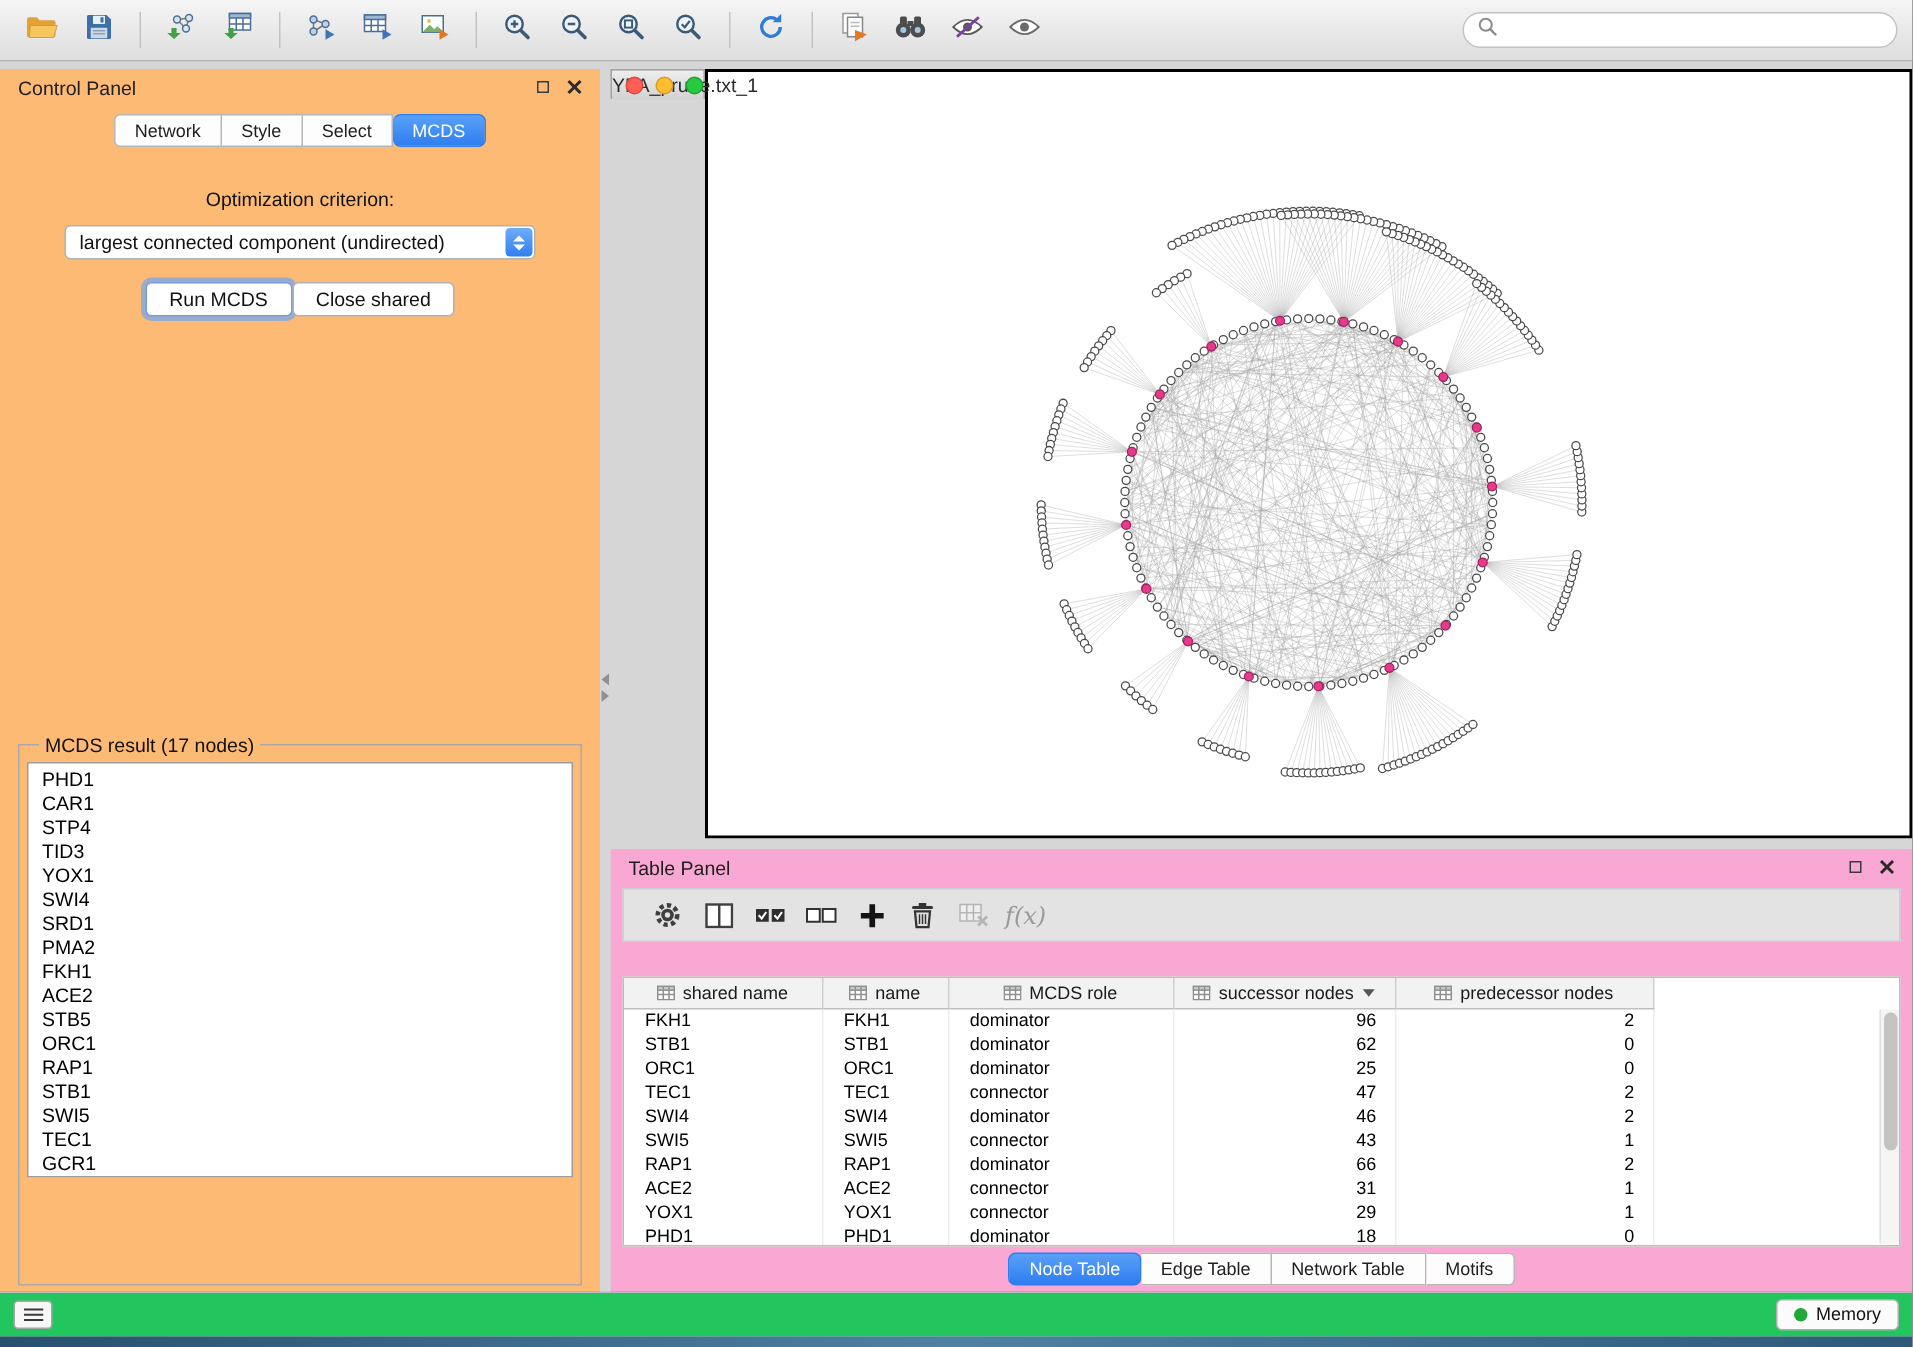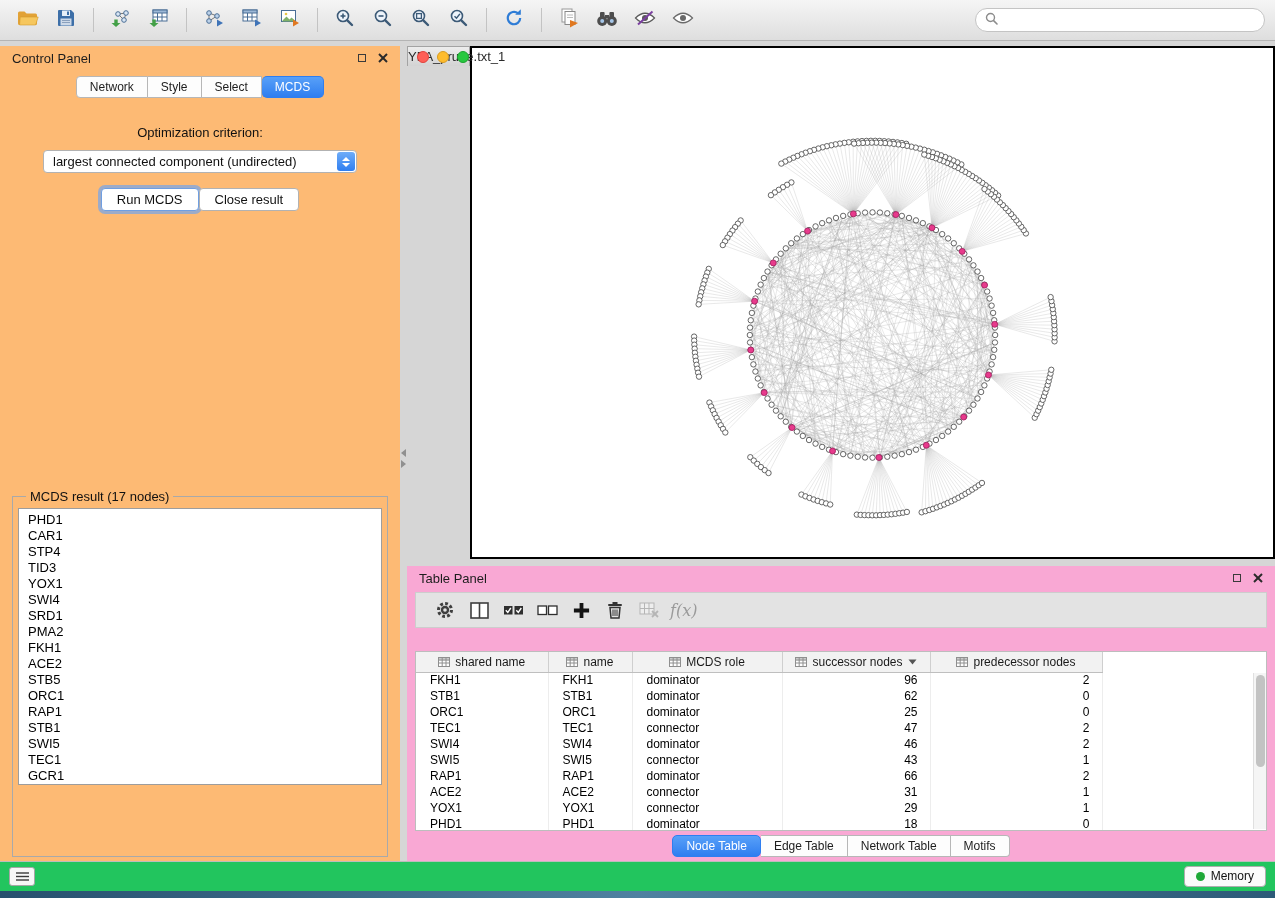--- a/index.html
+++ b/index.html
@@ -267,21 +267,21 @@
         <div class="opt-label">Optimization criterion:</div>
         <div class="combo">
           <span>largest connected component (undirected)</span>
           <span class="combo-arrow">
               <span class="tri-up"></span>
               <span class="tri-dn"></span>
             </span>
         </div>
         <div class="btn-row">
           <button class="btn focused">Run MCDS</button>
-          <button class="btn">Close result</button>
+          <button class="btn">Close shared</button>
         </div>
         <fieldset class="mcds-box">
           <legend>MCDS result (17 nodes)</legend>
           <div class="result-list">
 
           <div class="result-item">PHD1</div>
               <div class="result-item">CAR1</div>
               <div class="result-item">STP4</div>
               <div class="result-item">TID3</div>
               <div class="result-item">YOX1</div>

